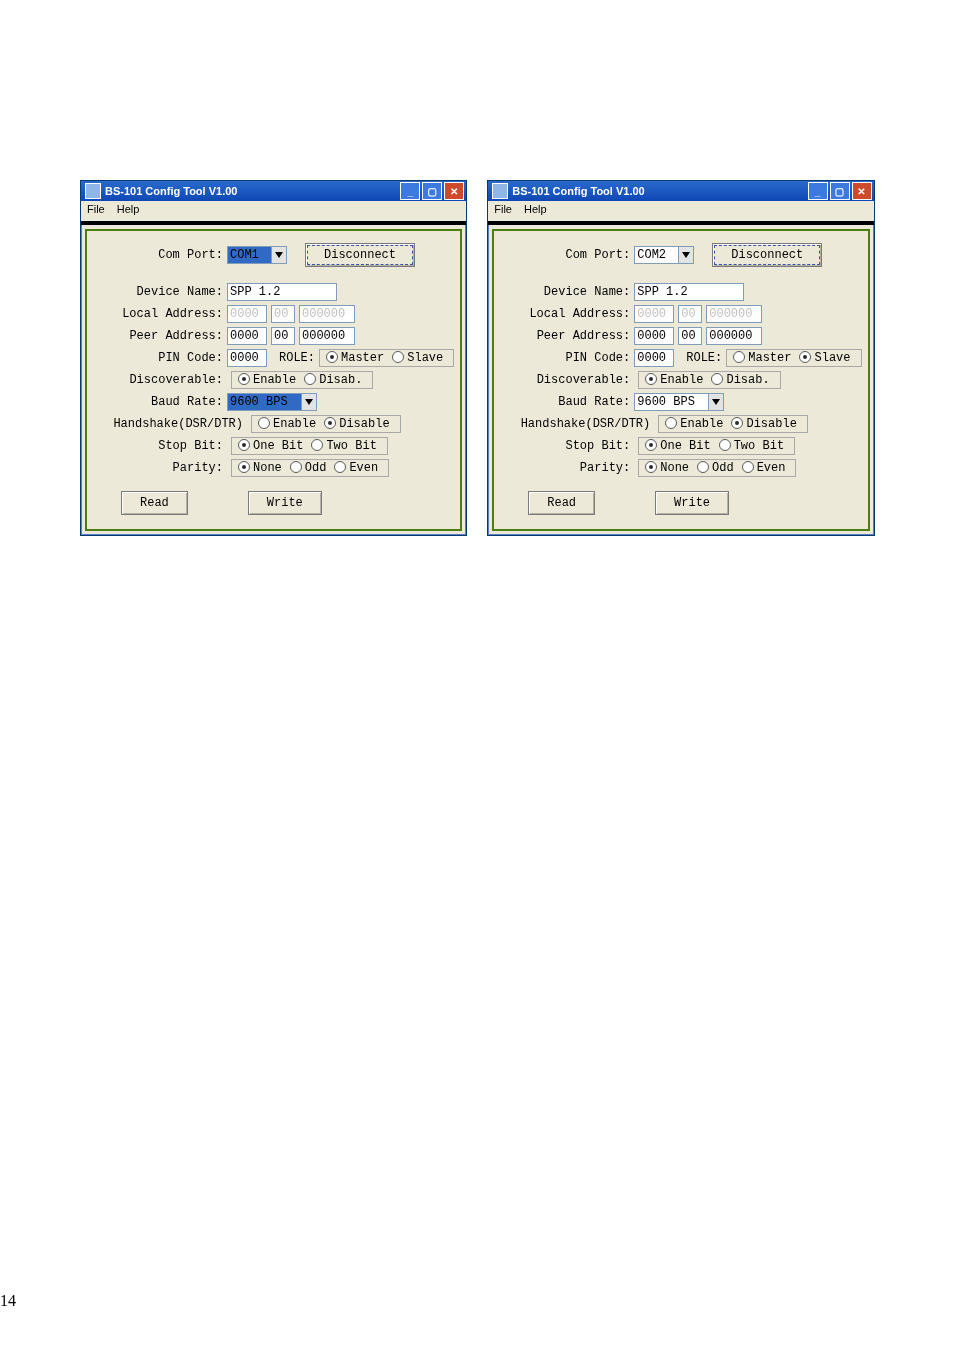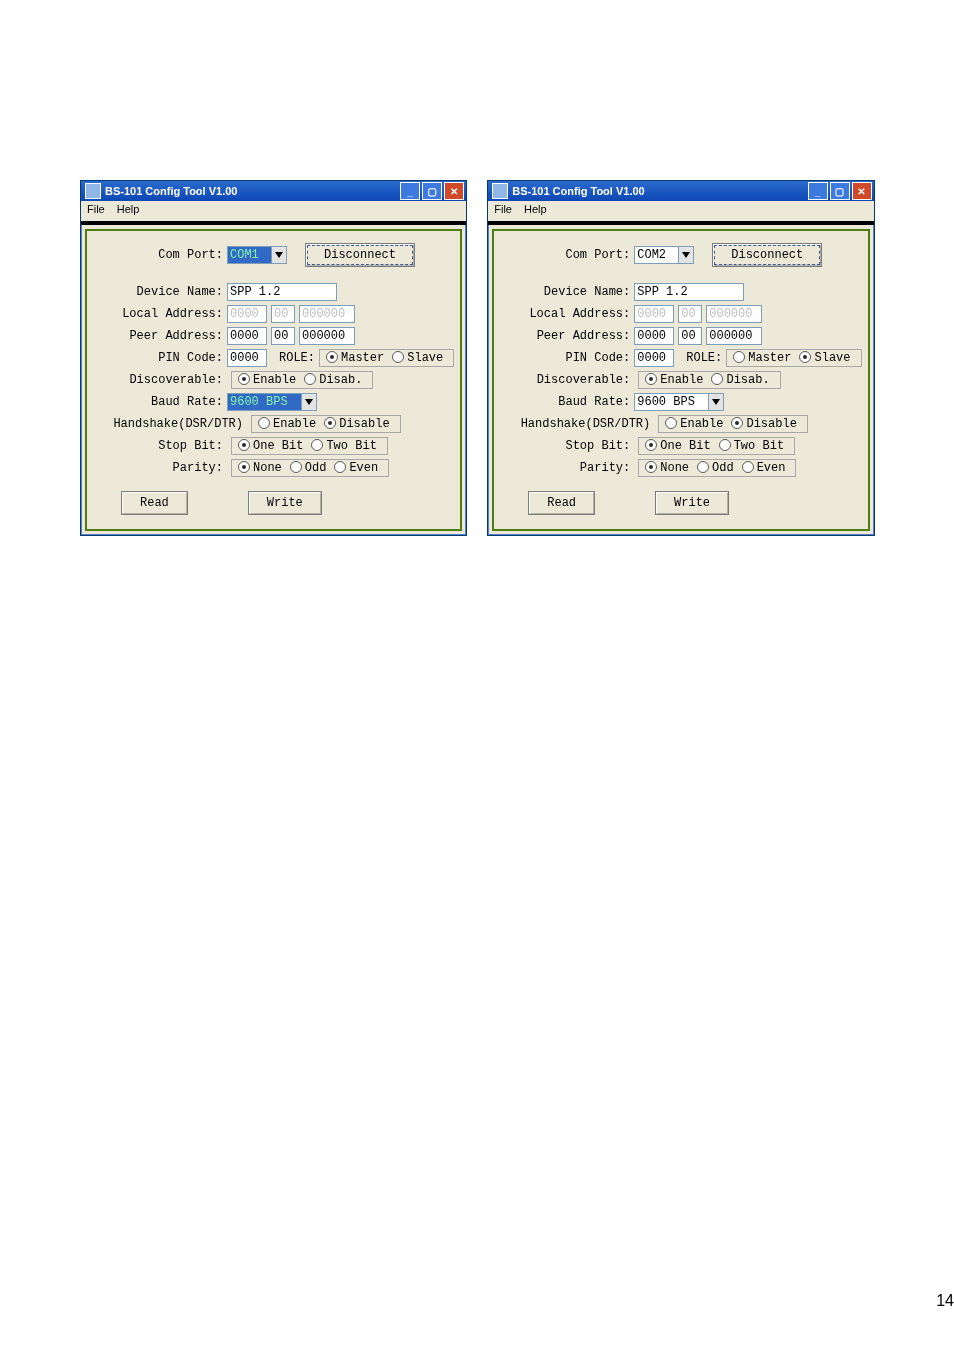--- a/index.html
+++ b/index.html
@@ -96,21 +96,21 @@
     border: 1px solid #7f9db9;
     background: #fff;
     height: 18px;
     padding: 0 2px;
     font-family: "Courier New", monospace;
     font-size: 12px;
     display: inline-flex;
     align-items: center;
     box-sizing: border-box;
   }
-  .fld.sel { background: #316ac5; color: #86efac; }
+  .fld.sel { background: #316ac5; color: #000000; }
   .combo {
     display: inline-flex;
     align-items: stretch;
   }
   .combo .fld { border-right: none; }
   .combo .dd {
     width: 16px; height: 18px;
     background: #e3e3e3;
     border: 1px solid #7f9db9;
     display: inline-flex; align-items: center; justify-content: center;
@@ -165,22 +165,22 @@
   .btnrow {
     display: flex;
     gap: 60px;
     margin: 14px 0 2px 28px;
   }
 
   .pagenum {
     position: absolute;
     bottom: 40px;
     left: 0; right: 0;
-    text-align: right;
-    font-family: Liberation Sans, sans-serif;
+    text-align: left;
+    font-family: Liberation Serif, serif;
     font-size: 16px;
   }
 </style>
 </head>
 <body>
 
 <div class="page">
   <div class="twoup">
 
     <div class="window">

